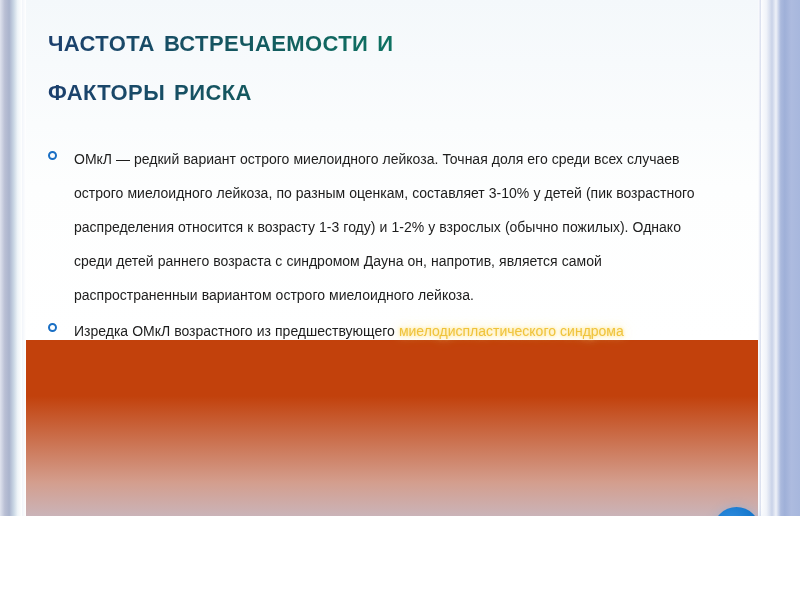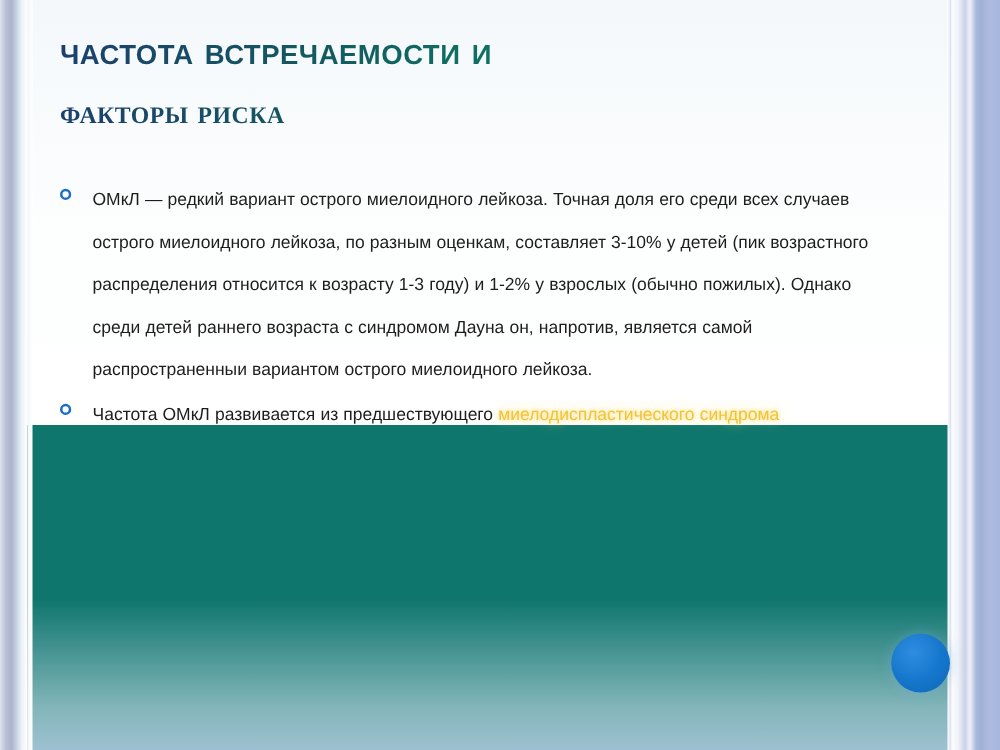--- a/index.html
+++ b/index.html
@@ -5,23 +5,23 @@
 <style>
   html, body {
     margin: 0;
     padding: 0;
     background: #ffffff;
   }
 
   .slide {
     position: relative;
     width: 800px;
-    height: 600px;
+    height: 516px;
     overflow: hidden;
-    background: #0f766e;
+    background: #c2410c;
     font-family: "Liberation Sans", "DejaVu Sans", sans-serif;
   }
 
   
   .bg-wash-top {
     position: absolute;
     left: 0; top: 0;
     width: 800px; height: 340px;
     background: linear-gradient(180deg, #f4f8fb 0%, #fdfefe 55%, #ffffff 100%);
     pointer-events: none;
@@ -96,22 +96,21 @@
     font-variant: small-caps;
     text-transform: lowercase;
     white-space: nowrap;
     background: linear-gradient(95deg, #1c3f6e 0%, #14575f 30%, #0c7a62 62%, #0a8a6a 100%);
     -webkit-background-clip: text;
     background-clip: text;
     color: transparent;
     -webkit-text-fill-color: transparent;
   }
   .title-line.l2 {
-    font-size: 27px;
-    font-family: Liberation Serif, serif;
+    font-size: 31px;
   }
 
   
   .content {
     position: absolute;
     left: 44px;
     top: 142px;
     width: 660px;
   }
   .bullet-item {
@@ -183,21 +182,21 @@
     <div class="bullet-item">
       <span class="bullet-marker"></span>
       <div class="bullet-text">
         <span>ОМкЛ — редкий вариант острого миелоидного лейкоза. Точная доля его среди всех случаев острого миелоидного лейкоза, по разным оценкам, составляет 3-10% у детей (пик возрастного распределения относится к возрасту 1-3 году) и 1-2% у взрослых (обычно пожилых). Однако среди детей раннего возраста с синдромом Дауна он, напротив, является самой распространенныи вариантом острого миелоидного лейкоза.</span>
       </div>
     </div>
 
     <div class="bullet-item">
       <span class="bullet-marker"></span>
       <div class="bullet-text">
-        <span>Частота ОМкЛ развивается из предшествующего </span><span class="link-gold">миелодиспластического синдрома</span>
+        <span>Изредка ОМкЛ возрастного из предшествующего </span><span class="link-gold">миелодиспластического синдрома</span>
       </div>
     </div>
 
   </div>
 
   <div class="blue-dot"></div>
 
 </div>
 
 </body></html>

